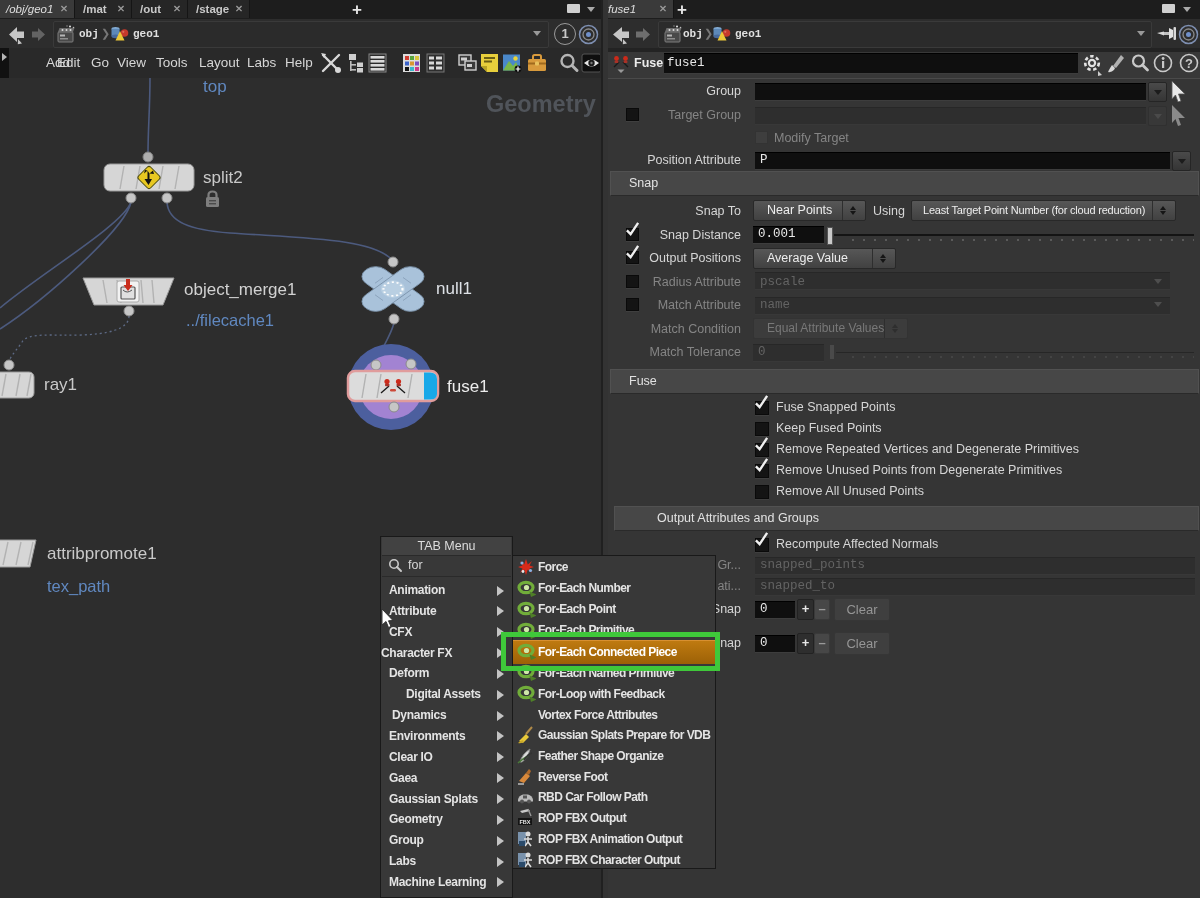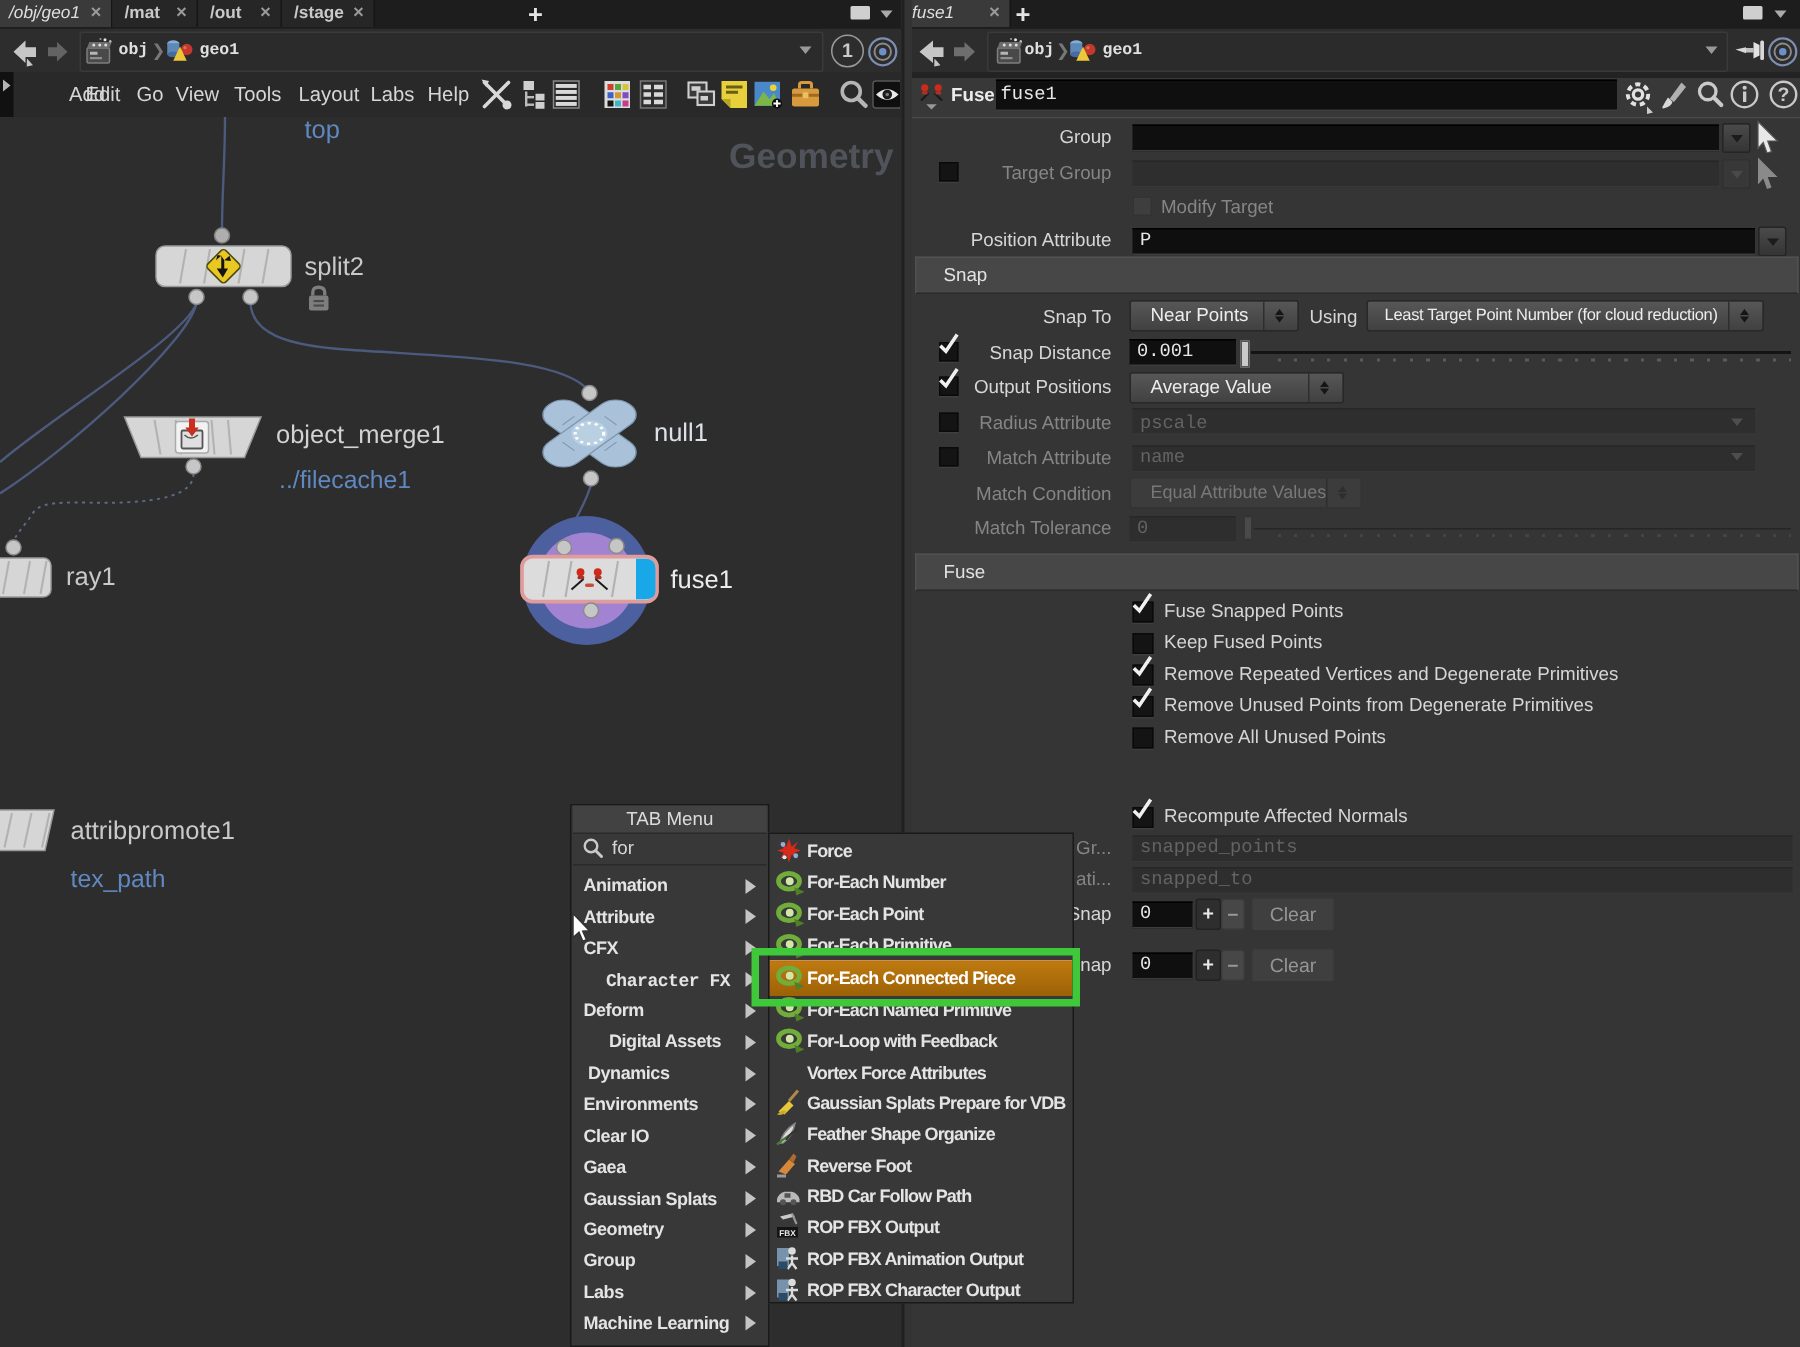--- a/index.html
+++ b/index.html
@@ -371,20 +371,21 @@
     </svg>
 <div class="lbl" style="left:776px;top:442px;font-size:12.5px;">Remove Repeated Vertices and Degenerate Primitives</div>
 <div class="cb" style="left:755px;top:464px;width:12px;height:12px;"></div>
 <svg class="chk" style="left:754px;top:458px;" viewBox="0 0 16 16">
       <path d="M2,9 L6,13 L14,1" stroke="#f0f0f0" stroke-width="2.5" fill="none"></path>
     </svg>
 <div class="lbl" style="left:776px;top:463px;font-size:12.5px;">Remove Unused Points from Degenerate Primitives</div>
 <div class="cb" style="left:755px;top:485px;width:12px;height:12px;"></div>
 <div class="lbl" style="left:776px;top:484px;font-size:12.5px;">Remove All Unused Points</div>
 
+<div class="hdr" style="top:506px;left:614px;width:583px;"><span style="padding-left:42px;">Output Attributes and Groups</span></div>
 
 <div class="cb" style="left:755px;top:538px;width:12px;height:12px;"></div>
 <svg class="chk" style="left:754px;top:532px;" viewBox="0 0 16 16">
       <path d="M2,9 L6,13 L14,1" stroke="#f0f0f0" stroke-width="2.5" fill="none"></path>
     </svg>
 <div class="lbl" style="left:776px;top:537px;font-size:12.5px;">Recompute Affected Normals</div>
 
 <div class="rlbl glbl" style="left:600px;top:558px;width:141px;">Gr...</div>
 <div class="dinp" style="left:755px;top:557px;width:440px;height:16px;"></div>
 <div class="dmono" style="position:absolute;left:760px;top:558px;">snapped_points</div>
@@ -545,21 +546,21 @@
           <circle cx="6" cy="6" r="4.2" fill="none" stroke="#c9c9c9" stroke-width="1.6"></circle>
           <path d="M9,9 L13,13" stroke="#c9c9c9" stroke-width="2" stroke-linecap="round"></path>
         </svg>
 <span style="position:absolute;left:26px;top:3px;color:#d6d6d6;font-size:12.5px;">for</span>
 </div>
 </div>
 <div class="abs" style="left:380px;top:580px;width:133px;height:318px;overflow:hidden;">
 <div class="mitem" style="top:0.0px;"><span style="padding-left:9px;">Animation</span><span class="arr"></span></div>
 <div class="mitem" style="top:20.85px;"><span style="padding-left:9px;">Attribute</span><span class="arr"></span></div>
 <div class="mitem" style="top:41.7px;"><span style="padding-left:9px;">CFX</span><span class="arr"></span></div>
-<div class="mitem" style="top:62.55px;"><span style="padding-left:24px;font-family:Liberation Mono, monospace;">Character FX</span><span class="arr"></span></div>
+<div class="mitem" style="top:62.55px;"><span style="padding-left:1px;">Character FX</span><span class="arr"></span></div>
 <div class="mitem" style="top:83.4px;"><span style="padding-left:9px;">Deform</span><span class="arr"></span></div>
 <div class="mitem" style="top:104.25px;"><span style="padding-left:26px;text-align:center;">Digital Assets</span><span class="arr"></span></div>
 <div class="mitem" style="top:125.1px;"><span style="padding-left:12px;">Dynamics</span><span class="arr"></span></div>
 <div class="mitem" style="top:145.95px;"><span style="padding-left:9px;">Environments</span><span class="arr"></span></div>
 <div class="mitem" style="top:166.8px;"><span style="padding-left:9px;">Clear IO</span><span class="arr"></span></div>
 <div class="mitem" style="top:187.65px;"><span style="padding-left:9px;">Gaea</span><span class="arr"></span></div>
 <div class="mitem" style="top:208.5px;"><span style="padding-left:9px;">Gaussian Splats</span><span class="arr"></span></div>
 <div class="mitem" style="top:229.35px;"><span style="padding-left:9px;">Geometry</span><span class="arr"></span></div>
 <div class="mitem" style="top:250.2px;"><span style="padding-left:9px;">Group</span><span class="arr"></span></div>
 <div class="mitem" style="top:271.05px;"><span style="padding-left:9px;">Labs</span><span class="arr"></span></div>

